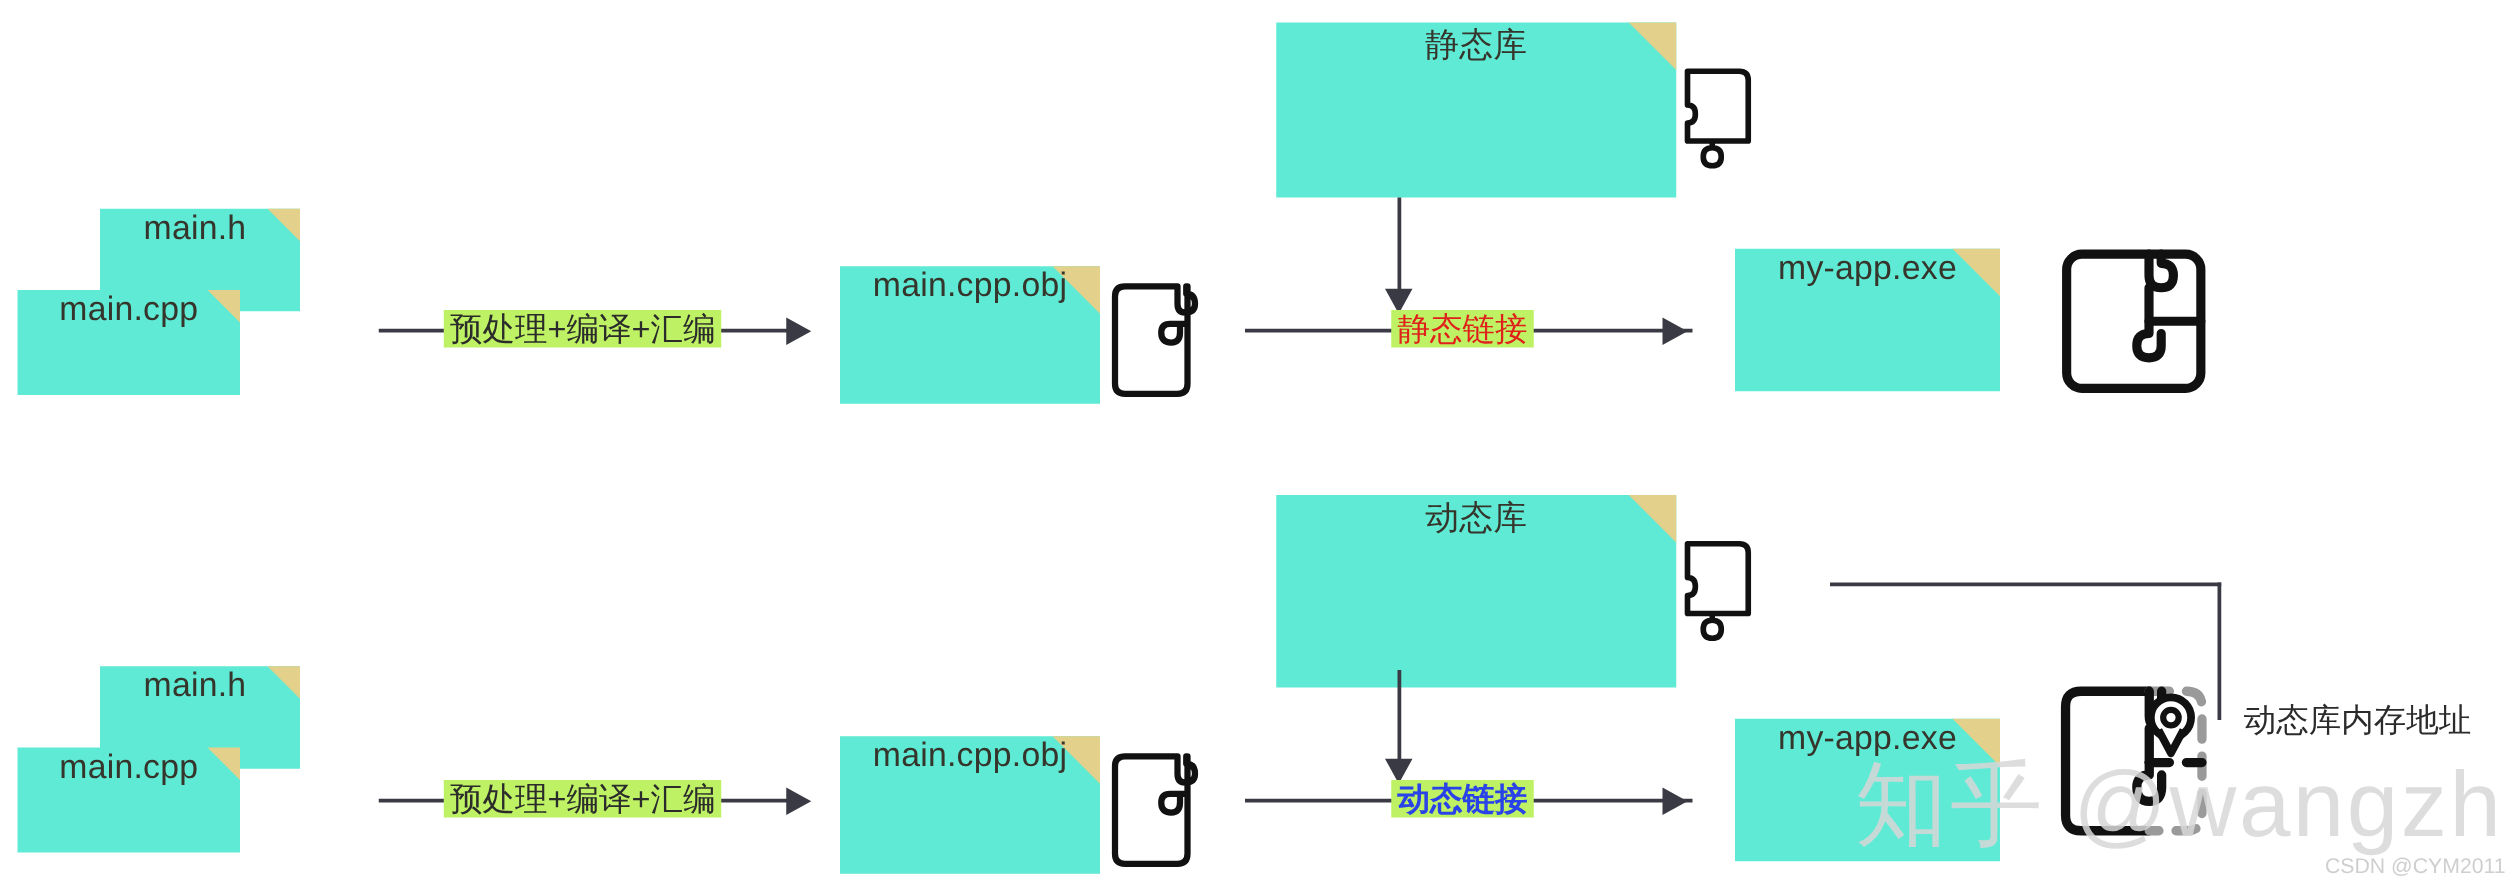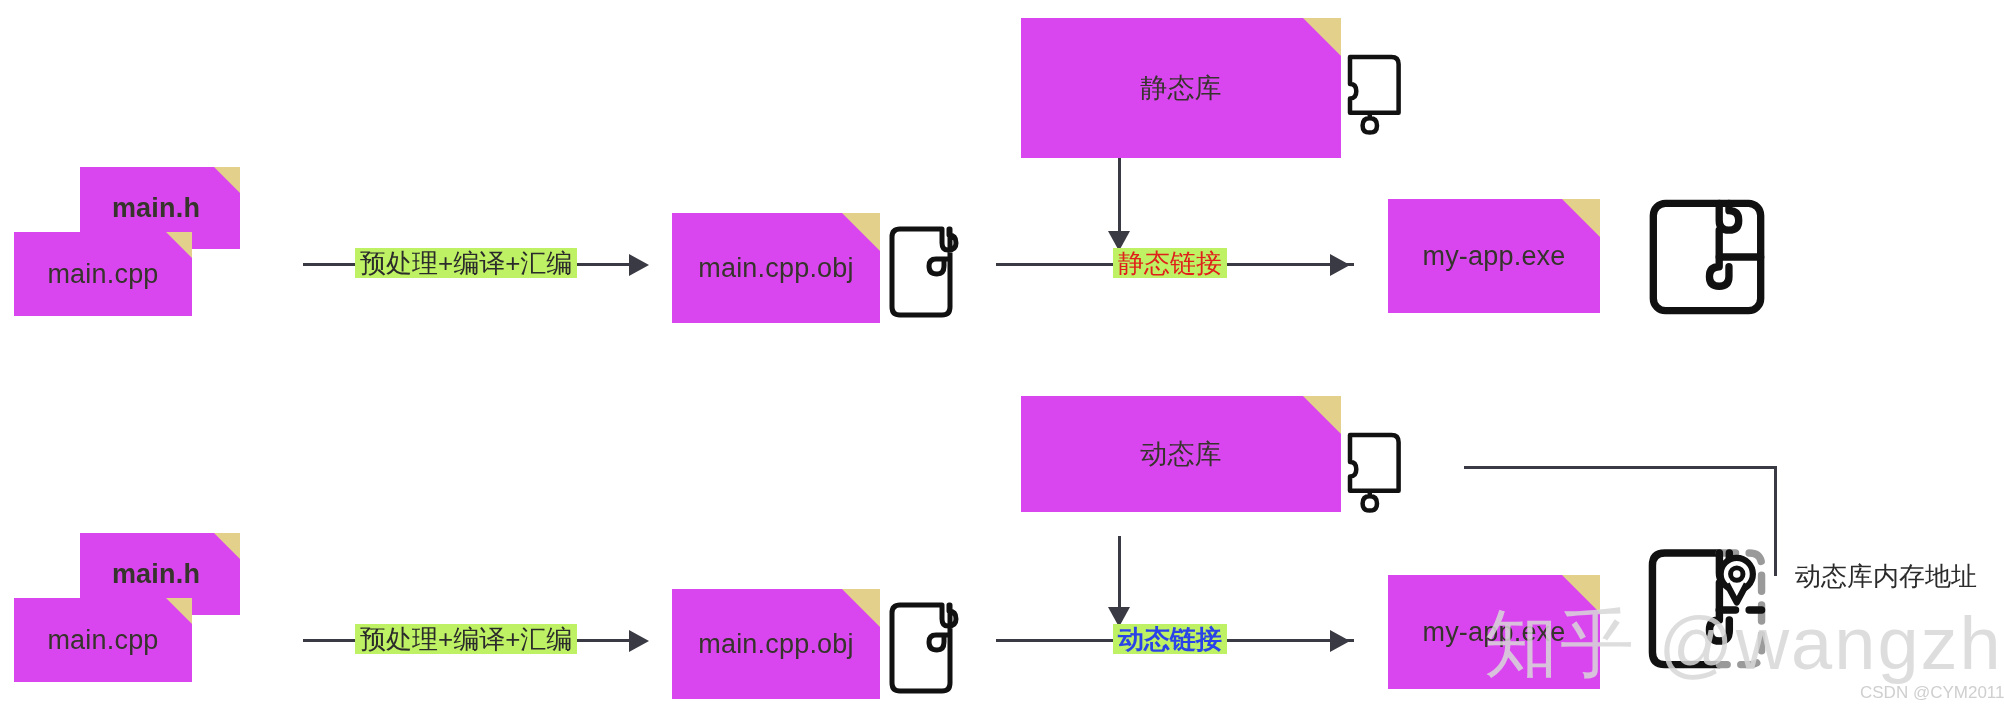--- a/index.html
+++ b/index.html
@@ -10,44 +10,44 @@
   #stage{
     position:relative;
     width:2004px;
     height:710px;
     background:#ffffff;
     overflow:hidden;
   }
   
   .card{
     position:absolute;
-    background:#d946ef;
+    background:#5eead4;
     display:flex;
-    align-items:center;
+    align-items:flex-start;
     box-sizing:border-box;
   }
   .card .fold{
     position:absolute;
     top:0; right:0;
     width:0;height:0;
     border-left:38px solid transparent;
     border-top:38px solid #e2d08b;
   }
   .card .cardlabel{
     width:100%;
     text-align:center;
     font-size:27px;
     color:#36352c;
     letter-spacing:.2px;
     position:relative;
     z-index:3;
     padding:0 8px;
     box-sizing:border-box;
   }
-  .card.rightlabel .cardlabel{padding-left:96px;font-weight:bold;}
+  .card.rightlabel .cardlabel{padding-left:96px;}
 
   
   .hline{
     position:absolute;
     height:3px;
     background:#3a3a44;
   }
   .vline{
     position:absolute;
     width:3px;
@@ -157,21 +157,21 @@
     <span class="cardlabel">my-app.exe</span>
   </div>
 
   <svg class="icon" style="left:1645px;top:196px;" width="124" height="122" viewBox="0 0 100 100">
     <rect x="6" y="6" width="88" height="88" rx="10" ry="10" fill="none" stroke="#111111" stroke-width="6"></rect>
     <path d="M60 6 L60 20 Q60 28 68 28 Q76 28 76 20 Q76 12 68 12 L68 6" fill="none" stroke="#111111" stroke-width="6" stroke-linejoin="round" stroke-linecap="round"></path>
     <path d="M60 28 L60 50 L94 50" fill="none" stroke="#111111" stroke-width="6" stroke-linejoin="round" stroke-linecap="round"></path>
     <path d="M60 50 L60 58 Q52 58 52 66 Q52 74 60 74 Q68 74 68 66 L68 58" fill="none" stroke="#111111" stroke-width="6" stroke-linejoin="round" stroke-linecap="round"></path>
   </svg>
 
-  <div class="card" style="left:1021px;top:396px;width:320px;height:116px;">
+  <div class="card" style="left:1021px;top:396px;width:320px;height:154px;">
     <span class="fold"></span>
     <span class="cardlabel">动态库</span>
   </div>
 
   <svg class="icon" style="left:1341px;top:426px;" width="90" height="90" viewBox="0 0 100 100">
     <path d="M10 10 L56 10 Q64 10 64 18 L64 72 L32 72 L32 78 Q40 78 40 86 Q40 94 32 94 Q24 94 24 86 Q24 78 32 78 L32 72 L10 72 L10 56 Q17 56 17 48 Q17 40 10 40 Z" fill="none" stroke="#111111" stroke-width="5" stroke-linejoin="round" stroke-linecap="round"></path>
   </svg>
 
   <div class="vline" style="left:1118px;top:536px;height:76px;"></div>
   <div class="arrowhead-d" style="left:1108px;top:607px;"></div>

